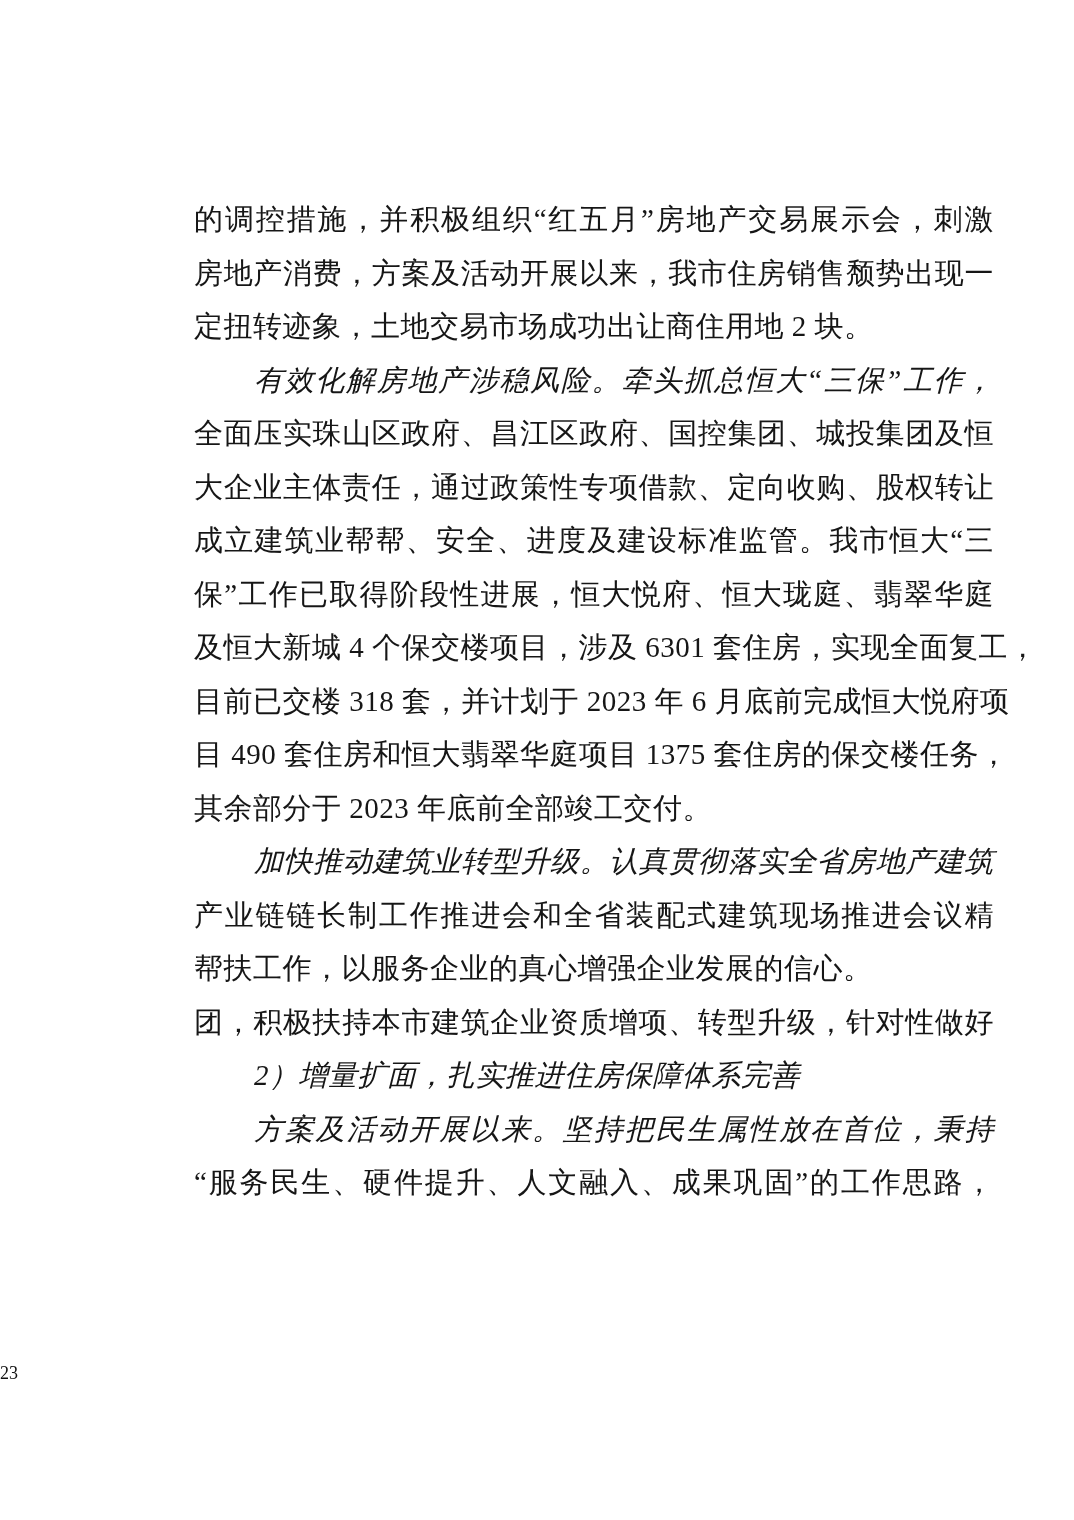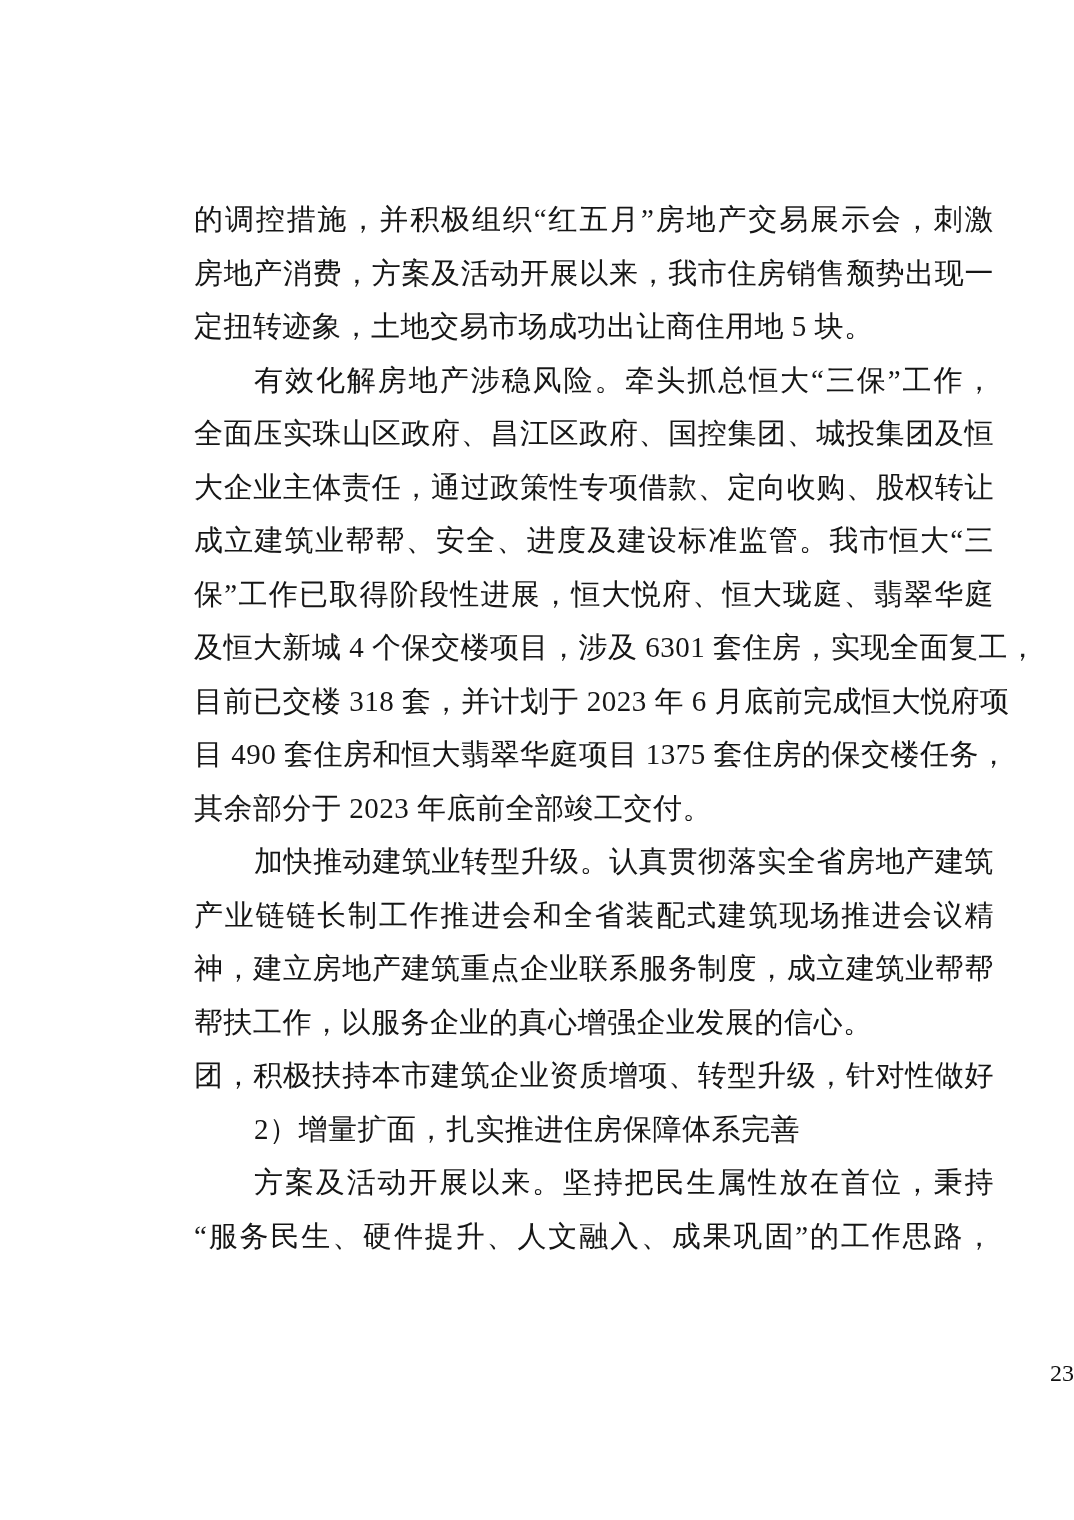--- a/index.html
+++ b/index.html
@@ -29,56 +29,56 @@
     height: 53.5px;
     white-space: nowrap;
     text-align: justify;
     text-align-last: justify;
     text-justify: inter-character;
     font-weight: normal;
     letter-spacing: 0.5px;
   }
   .line.indent {
     padding-left: 60px;
+    font-style: italic;
   }
   .line.last {
     text-align-last: left;
   }
   .pagenum {
     position: absolute;
     top: 1360px;
     left: 0;
     width: 100%;
-    text-align: right;
-    font-size: 24px;
+    text-align: left;
+    font-size: 18px;
     line-height: 26px;
     color: #111111;
     font-family: "Liberation Serif", serif;
   }
 </style>
 </head>
 <body>
 
 <div class="page">
   <div class="textblock">
     <div class="line">的调控措施，并积极组织“红五月”房地产交易展示会，刺激</div>
     <div class="line">房地产消费，方案及活动开展以来，我市住房销售颓势出现一</div>
-    <div class="line last">定扭转迹象，土地交易市场成功出让商住用地 5 块。</div>
+    <div class="line last">定扭转迹象，土地交易市场成功出让商住用地 2 块。</div>
     <div class="line indent">有效化解房地产涉稳风险。牵头抓总恒大“三保”工作，</div>
     <div class="line">全面压实珠山区政府、昌江区政府、国控集团、城投集团及恒</div>
     <div class="line">大企业主体责任，通过政策性专项借款、定向收购、股权转让</div>
     <div class="line">成立建筑业帮帮、安全、进度及建设标准监管。我市恒大“三</div>
     <div class="line">保”工作已取得阶段性进展，恒大悦府、恒大珑庭、翡翠华庭</div>
     <div class="line">及恒大新城 4 个保交楼项目，涉及 6301 套住房，实现全面复工，</div>
     <div class="line">目前已交楼 318 套，并计划于 2023 年 6 月底前完成恒大悦府项</div>
     <div class="line">目 490 套住房和恒大翡翠华庭项目 1375 套住房的保交楼任务，</div>
     <div class="line last">其余部分于 2023 年底前全部竣工交付。</div>
     <div class="line indent">加快推动建筑业转型升级。认真贯彻落实全省房地产建筑</div>
     <div class="line">产业链链长制工作推进会和全省装配式建筑现场推进会议精</div>
-    <div class="line">神，建立房地产建筑重点企业联系服务制度，成立建筑业帮帮</div>
     <div class="line last">帮扶工作，以服务企业的真心增强企业发展的信心。</div>
     <div class="line">团，积极扶持本市建筑企业资质增项、转型升级，针对性做好</div>
     <div class="line indent last">2）增量扩面，扎实推进住房保障体系完善</div>
     <div class="line indent">方案及活动开展以来。坚持把民生属性放在首位，秉持</div>
     <div class="line">“服务民生、硬件提升、人文融入、成果巩固”的工作思路，</div>
   </div>
   <div class="pagenum">23</div>
 </div>
 
 </body></html>

